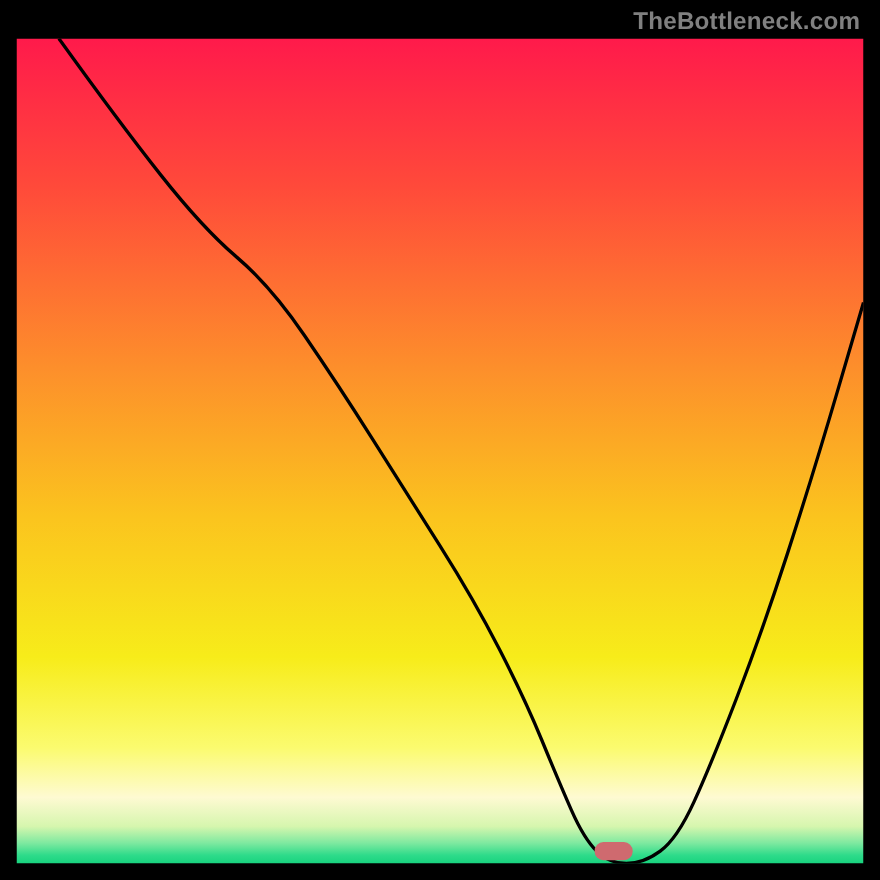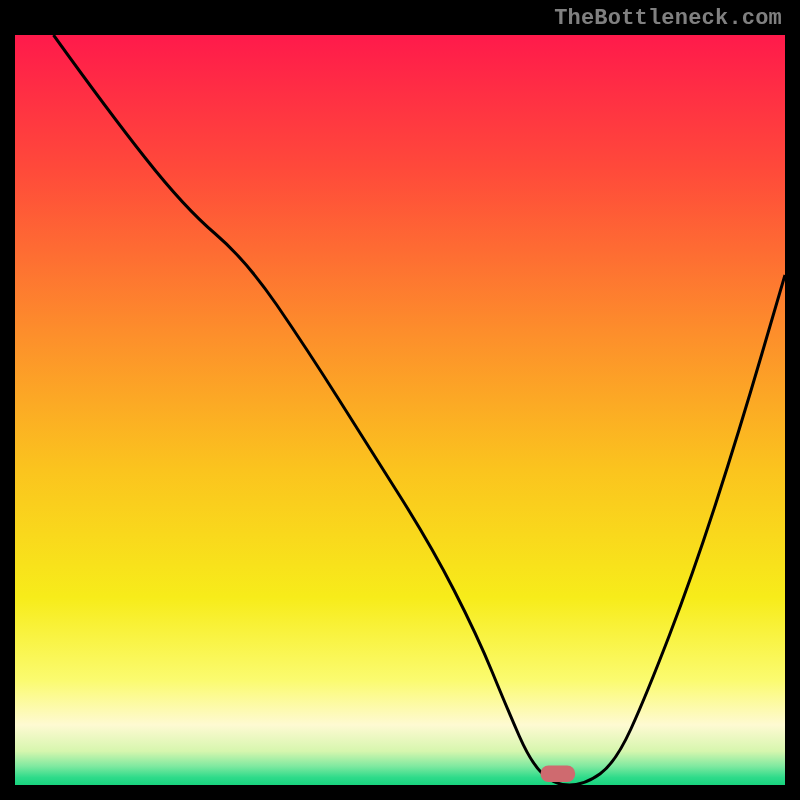--- a/index.html
+++ b/index.html
@@ -23,21 +23,21 @@
     left: 0;
     top: 0;
     width: 770px;
     height: 750px;
   }
   .watermark {
     position: absolute;
     top: 6px;
     right: 18px;
     color: #808080;
-    font-family: Liberation Mono, monospace;
+    font-family: Liberation Sans, sans-serif;
     font-size: 22px;
     font-weight: 600;
     letter-spacing: 0.2px;
   }
 </style>
 </head>
 <body>
 
 <div class="watermark">TheBottleneck.com</div>
 

